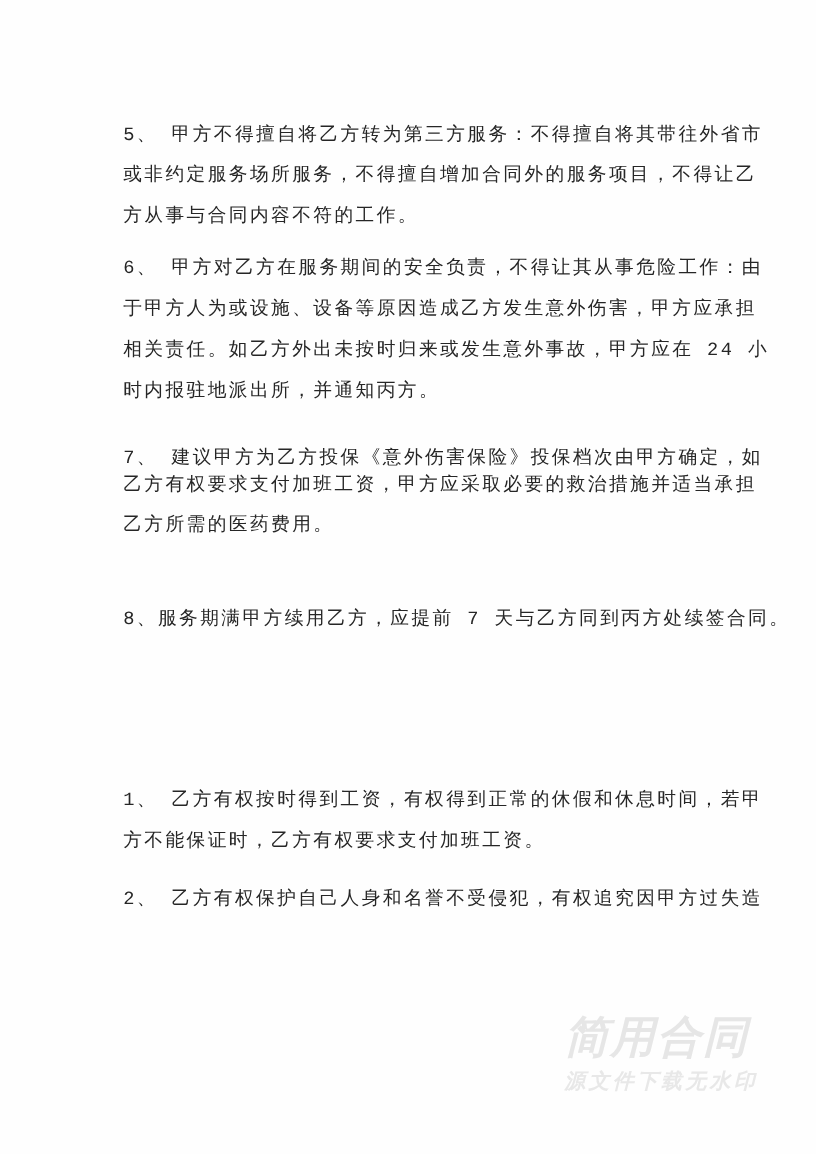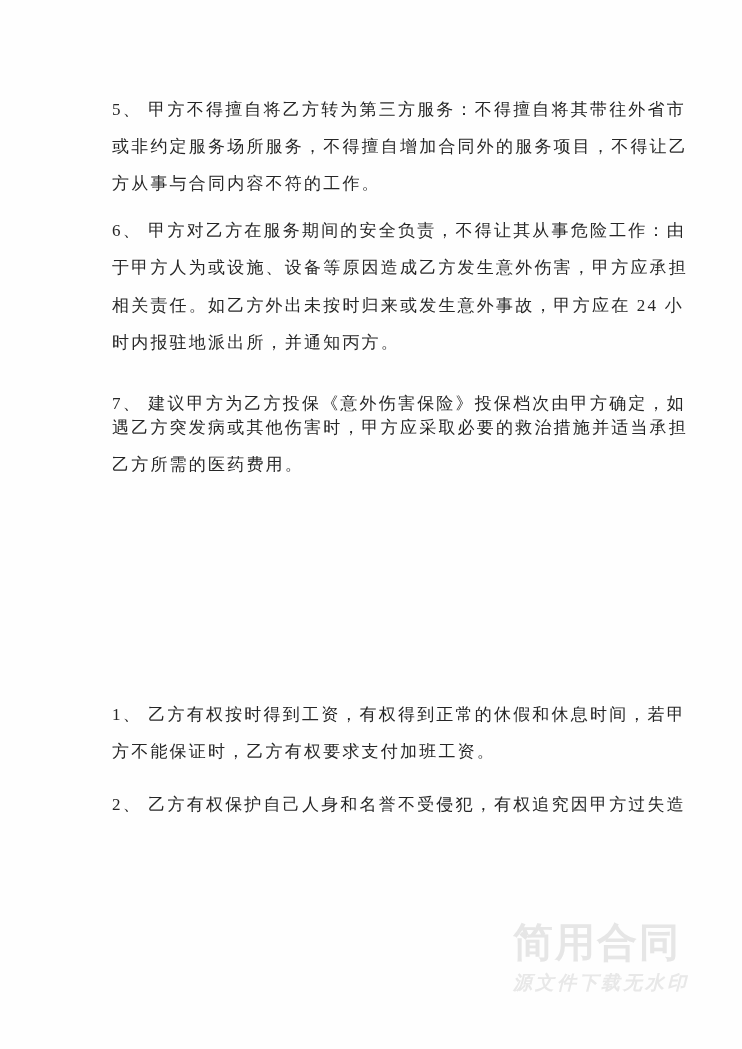--- a/index.html
+++ b/index.html
@@ -2,33 +2,35 @@
 <html><head>
 <meta charset="utf-8">
 <style>
   html, body { margin: 0; padding: 0; background: #ffffff; }
   body { width: 742px; height: 1049px; position: relative; overflow: hidden; }
   .page { position: absolute; left: 0; top: 0; width: 742px; height: 1049px; background: #fefefe; }
   .line {
     position: absolute;
     left: 112px;
     width: 520px;
-    font-family: Liberation Serif, serif;
+    font-family: Liberation Mono, monospace;
     font-size: 17px;
     color: #262626;
     white-space: nowrap;
     letter-spacing: 2.2px;
     line-height: 22px;
     height: 22px;
+    margin-top: 14px;
   }
   .wm-title {
     position: absolute;
     left: 513px; top: 915px;
     font-family: "DejaVu Sans", sans-serif;
     font-weight: bold;
+    font-style: italic;
     font-size: 40px;
     letter-spacing: 2px;
     color: #e6e6e6;
     white-space: nowrap;
   }
   .wm-sub {
     position: absolute;
     left: 513px; top: 970px;
     font-family: "DejaVu Sans", sans-serif;
     font-weight: bold;
@@ -46,23 +48,24 @@
   <div class="line" style="top:99px">5、 甲方不得擅自将乙方转为第三方服务：不得擅自将其带往外省市</div>
   <div class="line" style="top:173px">方从事与合同内容不符的工作。</div>
   <div class="line" style="top:136px">或非约定服务场所服务，不得擅自增加合同外的服务项目，不得让乙</div>
 
   <div class="line" style="top:220px">6、 甲方对乙方在服务期间的安全负责，不得让其从事危险工作：由</div>
   <div class="line" style="top:257px">于甲方人为或设施、设备等原因造成乙方发生意外伤害，甲方应承担</div>
   <div class="line" style="top:295px">相关责任。如乙方外出未按时归来或发生意外事故，甲方应在 24 小</div>
   <div class="line" style="top:332px">时内报驻地派出所，并通知丙方。</div>
 
   <div class="line" style="top:393px">7、 建议甲方为乙方投保《意外伤害保险》投保档次由甲方确定，如</div>
-  <div class="line" style="top:417px">遇乙方突发病或其他伤害时，甲方应采取必要的救治措施并适当承担</div>
+  <div class="line" style="top:417px">乙方有权要求支付加班工资，甲方应采取必要的救治措施并适当承担</div>
   <div class="line" style="top:454px">乙方所需的医药费用。</div>
 
+  <div class="line" style="top:539px">8、服务期满甲方续用乙方，应提前 7 天与乙方同到丙方处续签合同。</div>
 
 
 
   <div class="line" style="top:704px">1、 乙方有权按时得到工资，有权得到正常的休假和休息时间，若甲</div>
   <div class="line" style="top:741px">方不能保证时，乙方有权要求支付加班工资。</div>
 
   <div class="line" style="top:794px">2、 乙方有权保护自己人身和名誉不受侵犯，有权追究因甲方过失造</div>
 
   <div class="wm-title">简用合同</div>
   <div class="wm-sub">源文件下载无水印</div>

